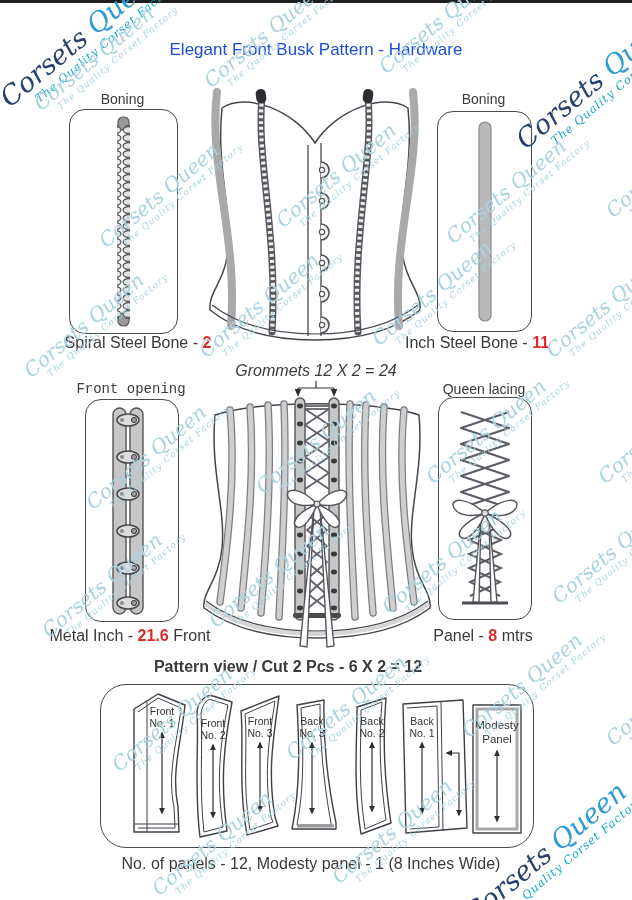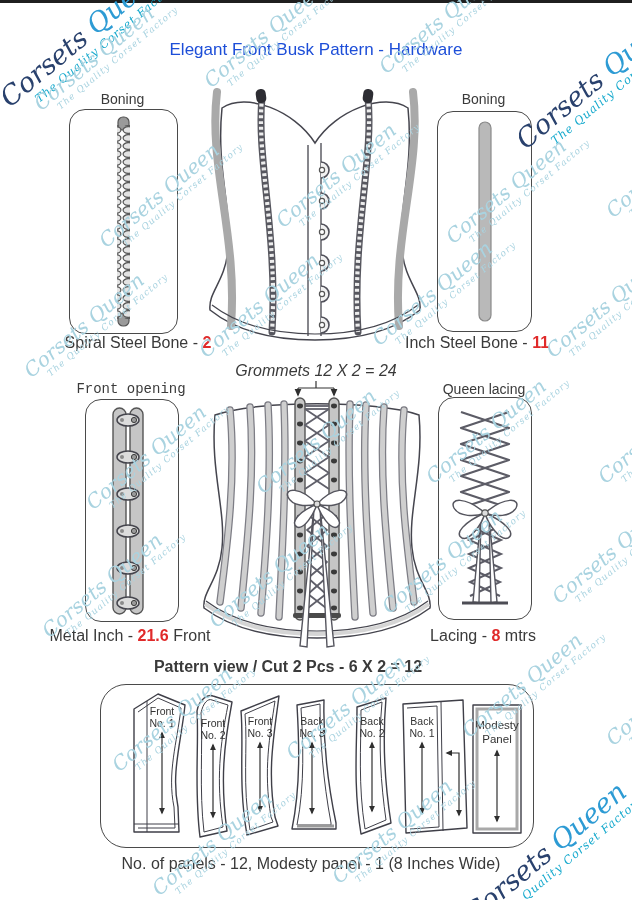--- a/index.html
+++ b/index.html
@@ -268,21 +268,21 @@
         <path d="M119,124 C100,132 92,143 99,147 C106,150 116,134 119,124 Z"></path>
         <path d="M119,124 C138,132 146,143 139,147 C132,150 122,134 119,124 Z"></path>
       </g>
       <circle cx="119" cy="124" r="3" fill="#ddd" stroke="#555" stroke-width="1.2"></circle>
     </svg>
 
     <div class="ctext caption" style="left:35px;top:627px;width:190px;">
       <span>Metal Inch - </span><span class="red">21.6</span><span> Front</span>
     </div>
     <div class="ctext caption" style="left:393px;top:627px;width:180px;">
-      <span>Lacing - </span><span class="red">8</span><span> mtrs</span>
+      <span>Panel - </span><span class="red">8</span><span> mtrs</span>
     </div>
 
     <div class="ctext caption" style="left:0;top:658px;width:576px;font-weight:bold;">Pattern view / Cut 2 Pcs - 6 X 2 = 12</div>
 
     <div class="hwbox" style="left:100px;top:684px;width:432px;height:162px;border-radius:26px;">
       <svg width="432" height="162" viewBox="0 0 432 162" style="font-family:'Liberation Sans',sans-serif;">
         <defs>
           <marker id="arrP" viewBox="0 0 10 10" refX="7" refY="5" markerWidth="6.5" markerHeight="6.5" orient="auto-start-reverse">
             <path d="M0,1 L9,5 L0,9 Z" fill="#2f2f2f"></path>
           </marker>

